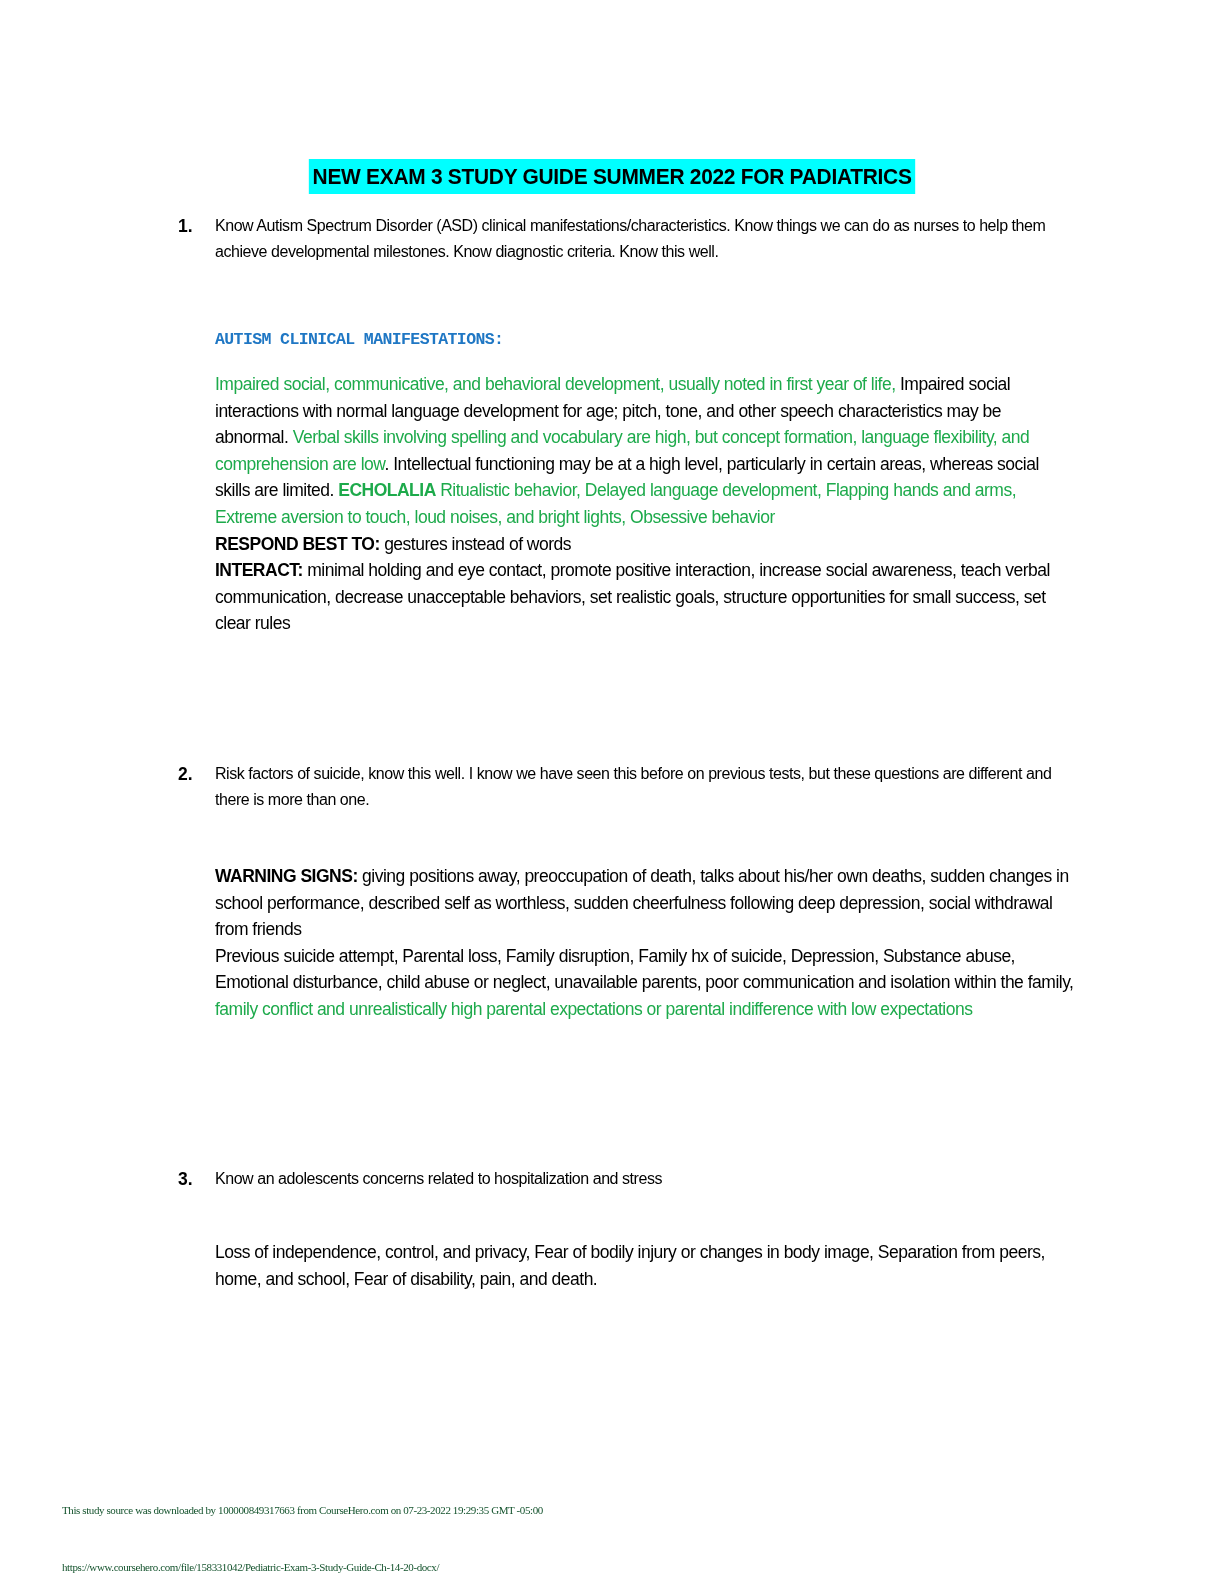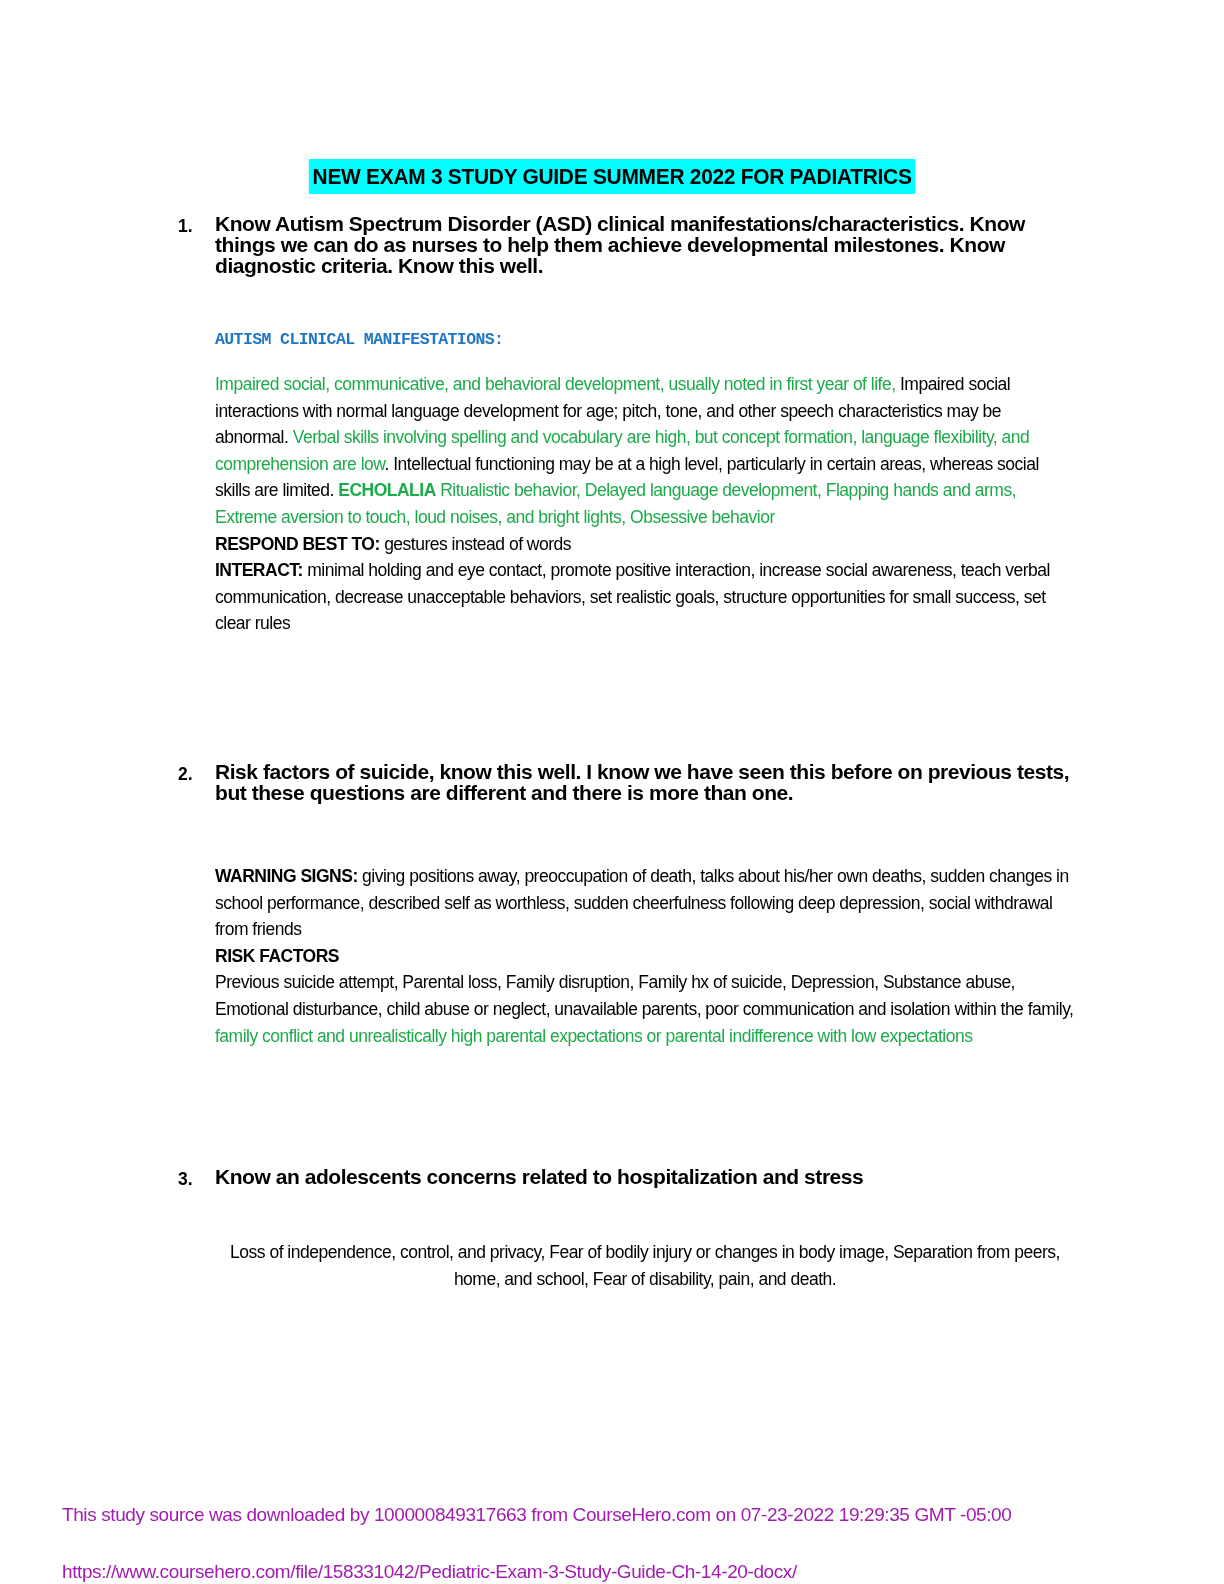--- a/index.html
+++ b/index.html
@@ -4,29 +4,29 @@
 <style>
   html, body { margin: 0; padding: 0; background: #ffffff; }
   body { width: 1224px; height: 1584px; position: relative; overflow: hidden;
          font-family: "Liberation Sans", sans-serif; color: #000; }
   .page { position: absolute; left: 0; top: 16px; width: 1224px; height: 1584px; }
   .title-wrap { position: absolute; top: 143px; left: 0; width: 1224px; text-align: center; }
   .title { display: inline-block; background: #00FFFF; font-weight: bold; font-size: 22.5px;
            line-height: 35px; padding: 0 4px; letter-spacing: -0.3px; transform: scaleX(0.93); }
   .item { position: absolute; left: 178px; width: 900px; }
   .item-num { position: absolute; left: 0; top: 0; font-weight: bold; font-size: 17.5px; line-height: 26.6px; }
-  .item-head { margin-left: 37px; font-weight: bold; font-size: 21px; line-height: 21px;
+  .item-head { margin-left: 37px; font-weight: normal; font-size: 16px; line-height: 26px;
                letter-spacing: -0.45px; width: 860px; }
   .block { position: absolute; left: 215px; width: 860px; font-size: 17.5px; line-height: 26.6px;
            letter-spacing: -0.5px; }
   .blue { color: #1F77C4; font-weight: bold; font-size: 16.5px; letter-spacing: -0.6px; }
   .green { color: #1DAA4B; }
   .bold { font-weight: bold; }
-  .footer { position: absolute; left: 62px; font-family: Liberation Sans, sans-serif; font-size: 19px;
-            letter-spacing: -0.4px; color: #a21caf; }
+  .footer { position: absolute; left: 62px; font-family: Liberation Serif, serif; font-size: 11px;
+            letter-spacing: -0.4px; color: #14532d; }
   p { margin: 0; }
 </style>
 </head>
 <body>
 
 <div class="page">
 
   <div class="title-wrap">
     <span class="title">NEW EXAM 3 STUDY GUIDE SUMMER 2022 FOR PADIATRICS</span>
   </div>
@@ -56,31 +56,30 @@
 
   <div class="item" style="top:745px;">
     <span class="item-num">2.</span>
     <p class="item-head"> Risk factors of suicide, know this well. I know we have seen this before on previous tests, but these questions are different and there is more than one.</p>
   </div>
 
   <div class="block" style="top:847px;">
     <p>
       <span class="bold">WARNING SIGNS:</span><span> giving positions away, preoccupation of death, talks about his/her own deaths, sudden changes in school performance, described self as worthless, sudden cheerfulness following deep depression, social withdrawal from friends</span>
     </p>
-    <p class="bold">RISK FACTORS</p>
     <p>
       <span>Previous suicide attempt, Parental loss, Family disruption, Family hx of suicide, Depression, Substance abuse, Emotional disturbance, child abuse or neglect, unavailable parents, poor communication and isolation within the family, </span><span class="green">family conflict and unrealistically high parental expectations or parental indifference with low expectations</span>
     </p>
   </div>
 
   <div class="item" style="top:1150px;">
     <span class="item-num">3.</span>
     <p class="item-head">Know an adolescents concerns related to hospitalization and stress</p>
   </div>
 
-  <div class="block" style="top:1223px;text-align:center;">
+  <div class="block" style="top:1223px;">
     <p>Loss of independence, control, and privacy, Fear of bodily injury or changes in body image, Separation from peers, home, and school, Fear of disability, pain, and death.</p>
   </div>
 
   <div class="footer" style="top:1488px;">This study source was downloaded by 100000849317663 from CourseHero.com on 07-23-2022 19:29:35 GMT -05:00</div>
   <div class="footer" style="top:1545px;">https://www.coursehero.com/file/158331042/Pediatric-Exam-3-Study-Guide-Ch-14-20-docx/</div>
 
 </div>
 
 </body></html>

